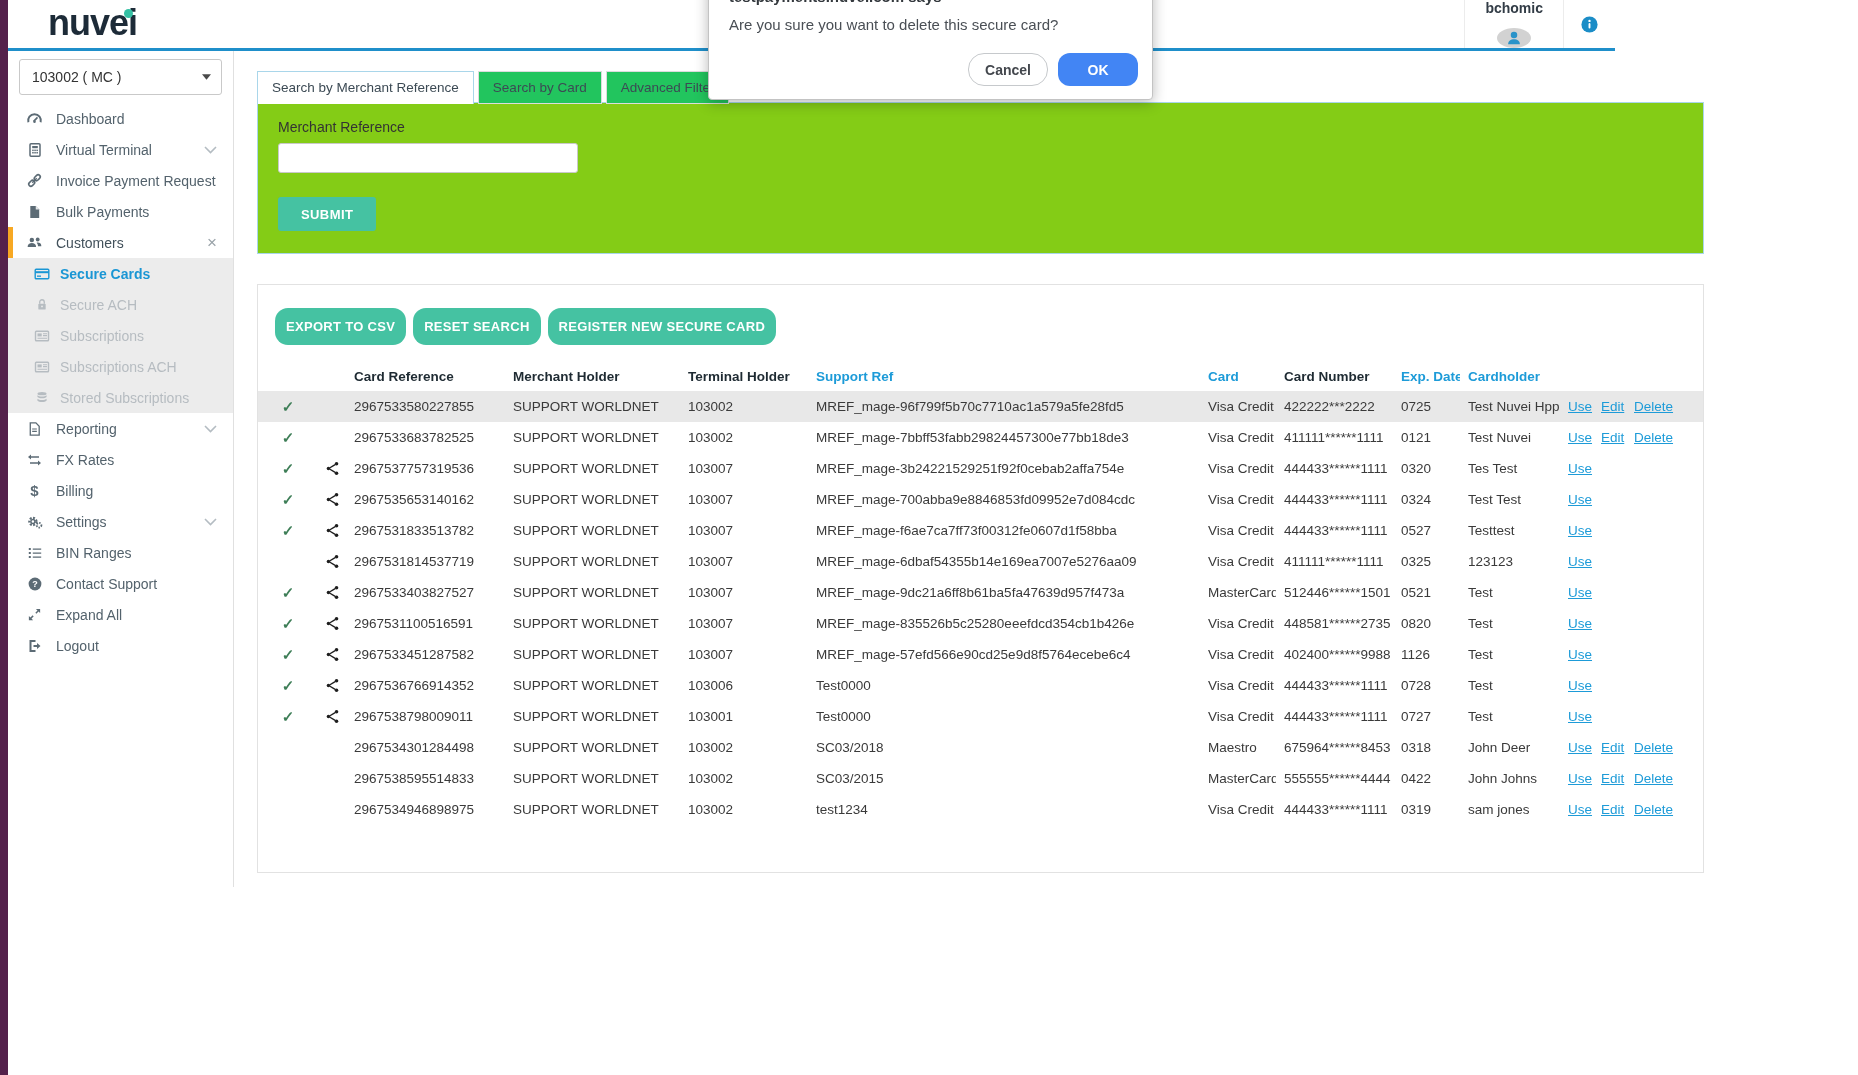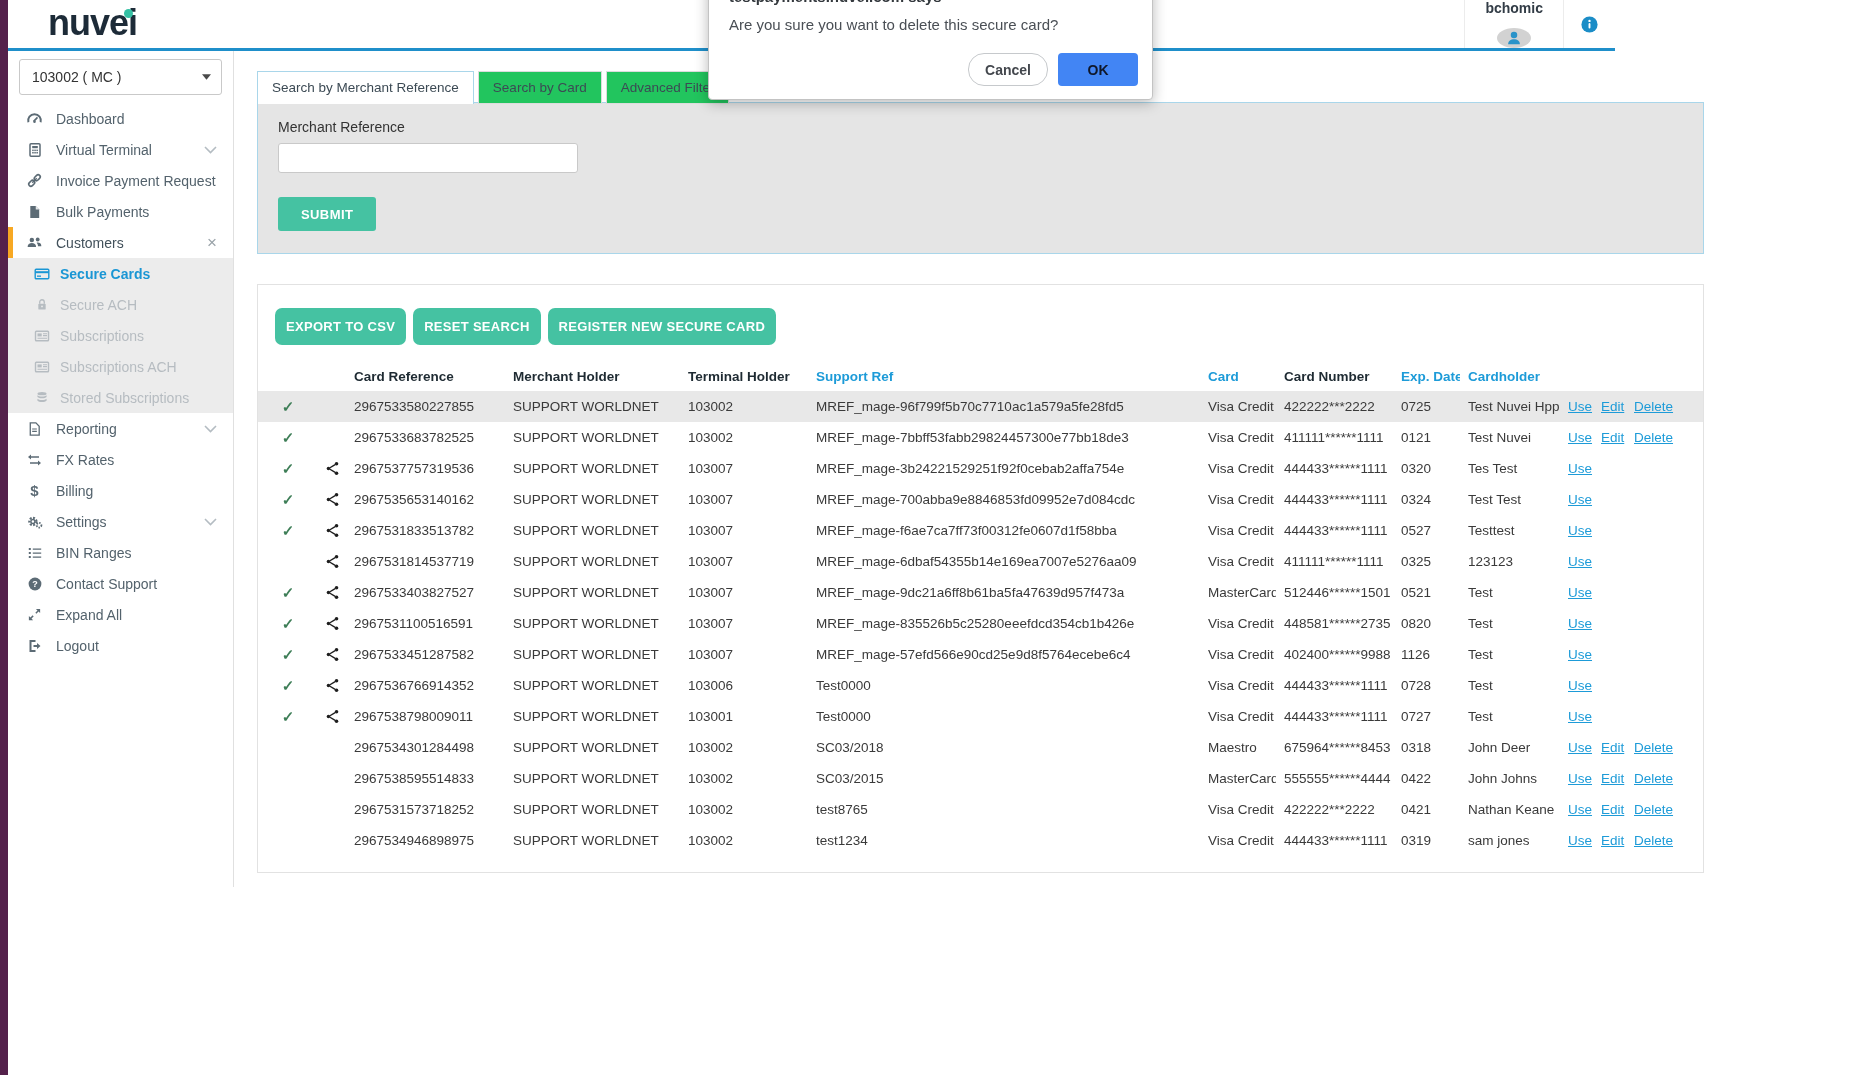--- a/index.html
+++ b/index.html
@@ -35,46 +35,46 @@
   .sub-item{height:31px;display:flex;align-items:center;padding-left:26px;font-size:14px;color:#b6bcc1;cursor:default;}
   .sub-item .nico{width:16px;flex:0 0 16px;margin-right:10px;color:#b6bcc1;}
   .sub-item.active{color:#1a96d4;font-weight:bold;cursor:pointer;}
   .sub-item.active .nico{color:#1a96d4;}
 
   
   .main{position:absolute;left:235px;top:51px;width:1623px;height:1024px;}
   .tabs{position:absolute;left:22px;top:20px;display:flex;gap:4px;align-items:flex-start;z-index:2;}
   .tab{height:31px;line-height:31px;padding:0 14px;font-size:13.5px;background:#22c55e;border:1px solid #dcdcdc;color:#3c4a54;cursor:pointer;box-sizing:content-box;white-space:nowrap;}
   .tab.active{background:#fff;border:1px solid #a9d6ea;border-bottom:none;height:32px;}
-  .search-panel{position:absolute;left:22px;top:51px;width:1447px;height:152px;border:1px solid #a9d6ea;background:#e5e5e5;box-sizing:border-box;}
+  .search-panel{position:absolute;left:22px;top:51px;width:1447px;height:152px;border:1px solid #a9d6ea;background:#84cc16;box-sizing:border-box;}
   .form-label{position:absolute;left:20px;top:16px;font-size:14px;color:#333;}
   .form-input{position:absolute;left:20px;top:40px;width:300px;height:30px;border:1px solid #c9c9c9;border-radius:3px;box-sizing:border-box;font-size:14px;padding:0 8px;font-family:"Liberation Sans",sans-serif;}
   .submit-btn{position:absolute;left:20px;top:94px;height:34px;padding:0 23px;background:#45c2a2;color:#fff;font-weight:bold;font-size:13px;border:none;border-radius:3px;letter-spacing:.4px;cursor:pointer;font-family:"Liberation Sans",sans-serif;}
 
   .results-panel{position:absolute;left:22px;top:233px;width:1447px;height:589px;border:1px solid #e2e2e2;background:#fff;box-sizing:border-box;}
   .actions-row{position:absolute;left:17px;top:23px;display:flex;gap:7px;}
-  .action-btn{height:37px;padding:0 11px;background:#45c2a2;color:#fff;font-weight:bold;font-size:13px;border:none;border-radius:7px;letter-spacing:.3px;cursor:pointer;font-family:"Liberation Sans",sans-serif;white-space:nowrap;}
+  .action-btn{height:37px;padding:0 11px;background:#45c2a2;color:#fff;font-weight:bold;font-size:13px;border:none;border-radius:13px;letter-spacing:.3px;cursor:pointer;font-family:"Liberation Sans",sans-serif;white-space:nowrap;}
 
   table.cards-table{position:absolute;left:0;top:76px;width:1445px;border-collapse:collapse;table-layout:fixed;font-size:13.5px;color:#3a3a3a;}
   .cards-table th{height:30px;font-size:13.5px;font-weight:bold;color:#1e2a32;text-align:left;padding:0 0 0 8px;white-space:nowrap;overflow:hidden;}
   .cards-table th.sortable{color:#1d9bd8;cursor:pointer;}
   .cards-table td{height:31px;padding:0 0 0 8px;white-space:nowrap;overflow:hidden;}
   .cards-table tr.highlight td{background:#e8e8e8;}
   .cards-table td.c-check{text-align:center;padding:0;color:#3e7e57;font-size:15px;font-weight:bold;}
   .cards-table td.c-share{padding:0;text-align:center;color:#1e1e1e;}
   .cards-table td.c-share svg{vertical-align:middle;}
   a.row-link{color:#1d9bd8;text-decoration:underline;cursor:pointer;}
 
   
   .dialog{position:absolute;left:708px;top:-26px;width:445px;background:#fff;border:1px solid #c3c3c3;border-radius:4px;box-shadow:0 3px 14px rgba(0,0,0,.28);z-index:100;box-sizing:border-box;padding:12px 14px 13px 20px;}
   .dialog-title{font-size:15px;line-height:20px;color:#33383d;font-weight:bold;}
   .dialog-msg{margin-top:8px;font-size:15px;line-height:20px;color:#4a4f55;}
   .dialog-btns{margin-top:18px;display:flex;justify-content:flex-end;gap:10px;}
   .btn-cancel{height:33px;padding:0 16px;background:#fff;border:1px solid #c6c9cc;border-radius:16px;color:#43474d;font-weight:bold;font-size:14px;cursor:pointer;font-family:"Liberation Sans",sans-serif;}
-  .btn-ok{height:33px;width:80px;background:#4285f4;border:none;border-radius:4px;color:#0f172a;font-weight:bold;font-size:14px;cursor:pointer;font-family:"Liberation Sans",sans-serif;}
+  .btn-ok{height:33px;width:80px;background:#4285f4;border:none;border-radius:12px;color:#ffffff;font-weight:bold;font-size:14px;cursor:pointer;font-family:"Liberation Sans",sans-serif;}
 </style>
 </head>
 <body>
 
 <div class="edge-strip"></div>
 
 <div class="header">
   <div class="logo">
     <span>nuvei</span>
     <span class="logo-dot"></span>
@@ -605,35 +605,20 @@
             <td>555555******4444</td>
             <td>0422</td>
             <td>John Johns</td>
             <td class="c-act"><a class="row-link">Use</a></td>
             <td class="c-act"><a class="row-link">Edit</a></td>
             <td class="c-act"><a class="row-link">Delete</a></td>
           </tr>
           <tr>
             <td class="c-check"></td>
             <td class="c-share"></td>
-            <td>2967531573718252</td>
-            <td>SUPPORT WORLDNET</td>
-            <td>103002</td>
-            <td>test8765</td>
-            <td>Visa Credit</td>
-            <td>422222***2222</td>
-            <td>0421</td>
-            <td>Nathan Keane</td>
-            <td class="c-act"><a class="row-link">Use</a></td>
-            <td class="c-act"><a class="row-link">Edit</a></td>
-            <td class="c-act"><a class="row-link">Delete</a></td>
-          </tr>
-          <tr>
-            <td class="c-check"></td>
-            <td class="c-share"></td>
             <td>2967534946898975</td>
             <td>SUPPORT WORLDNET</td>
             <td>103002</td>
             <td>test1234</td>
             <td>Visa Credit</td>
             <td>444433******1111</td>
             <td>0319</td>
             <td>sam jones</td>
             <td class="c-act"><a class="row-link">Use</a></td>
             <td class="c-act"><a class="row-link">Edit</a></td>

